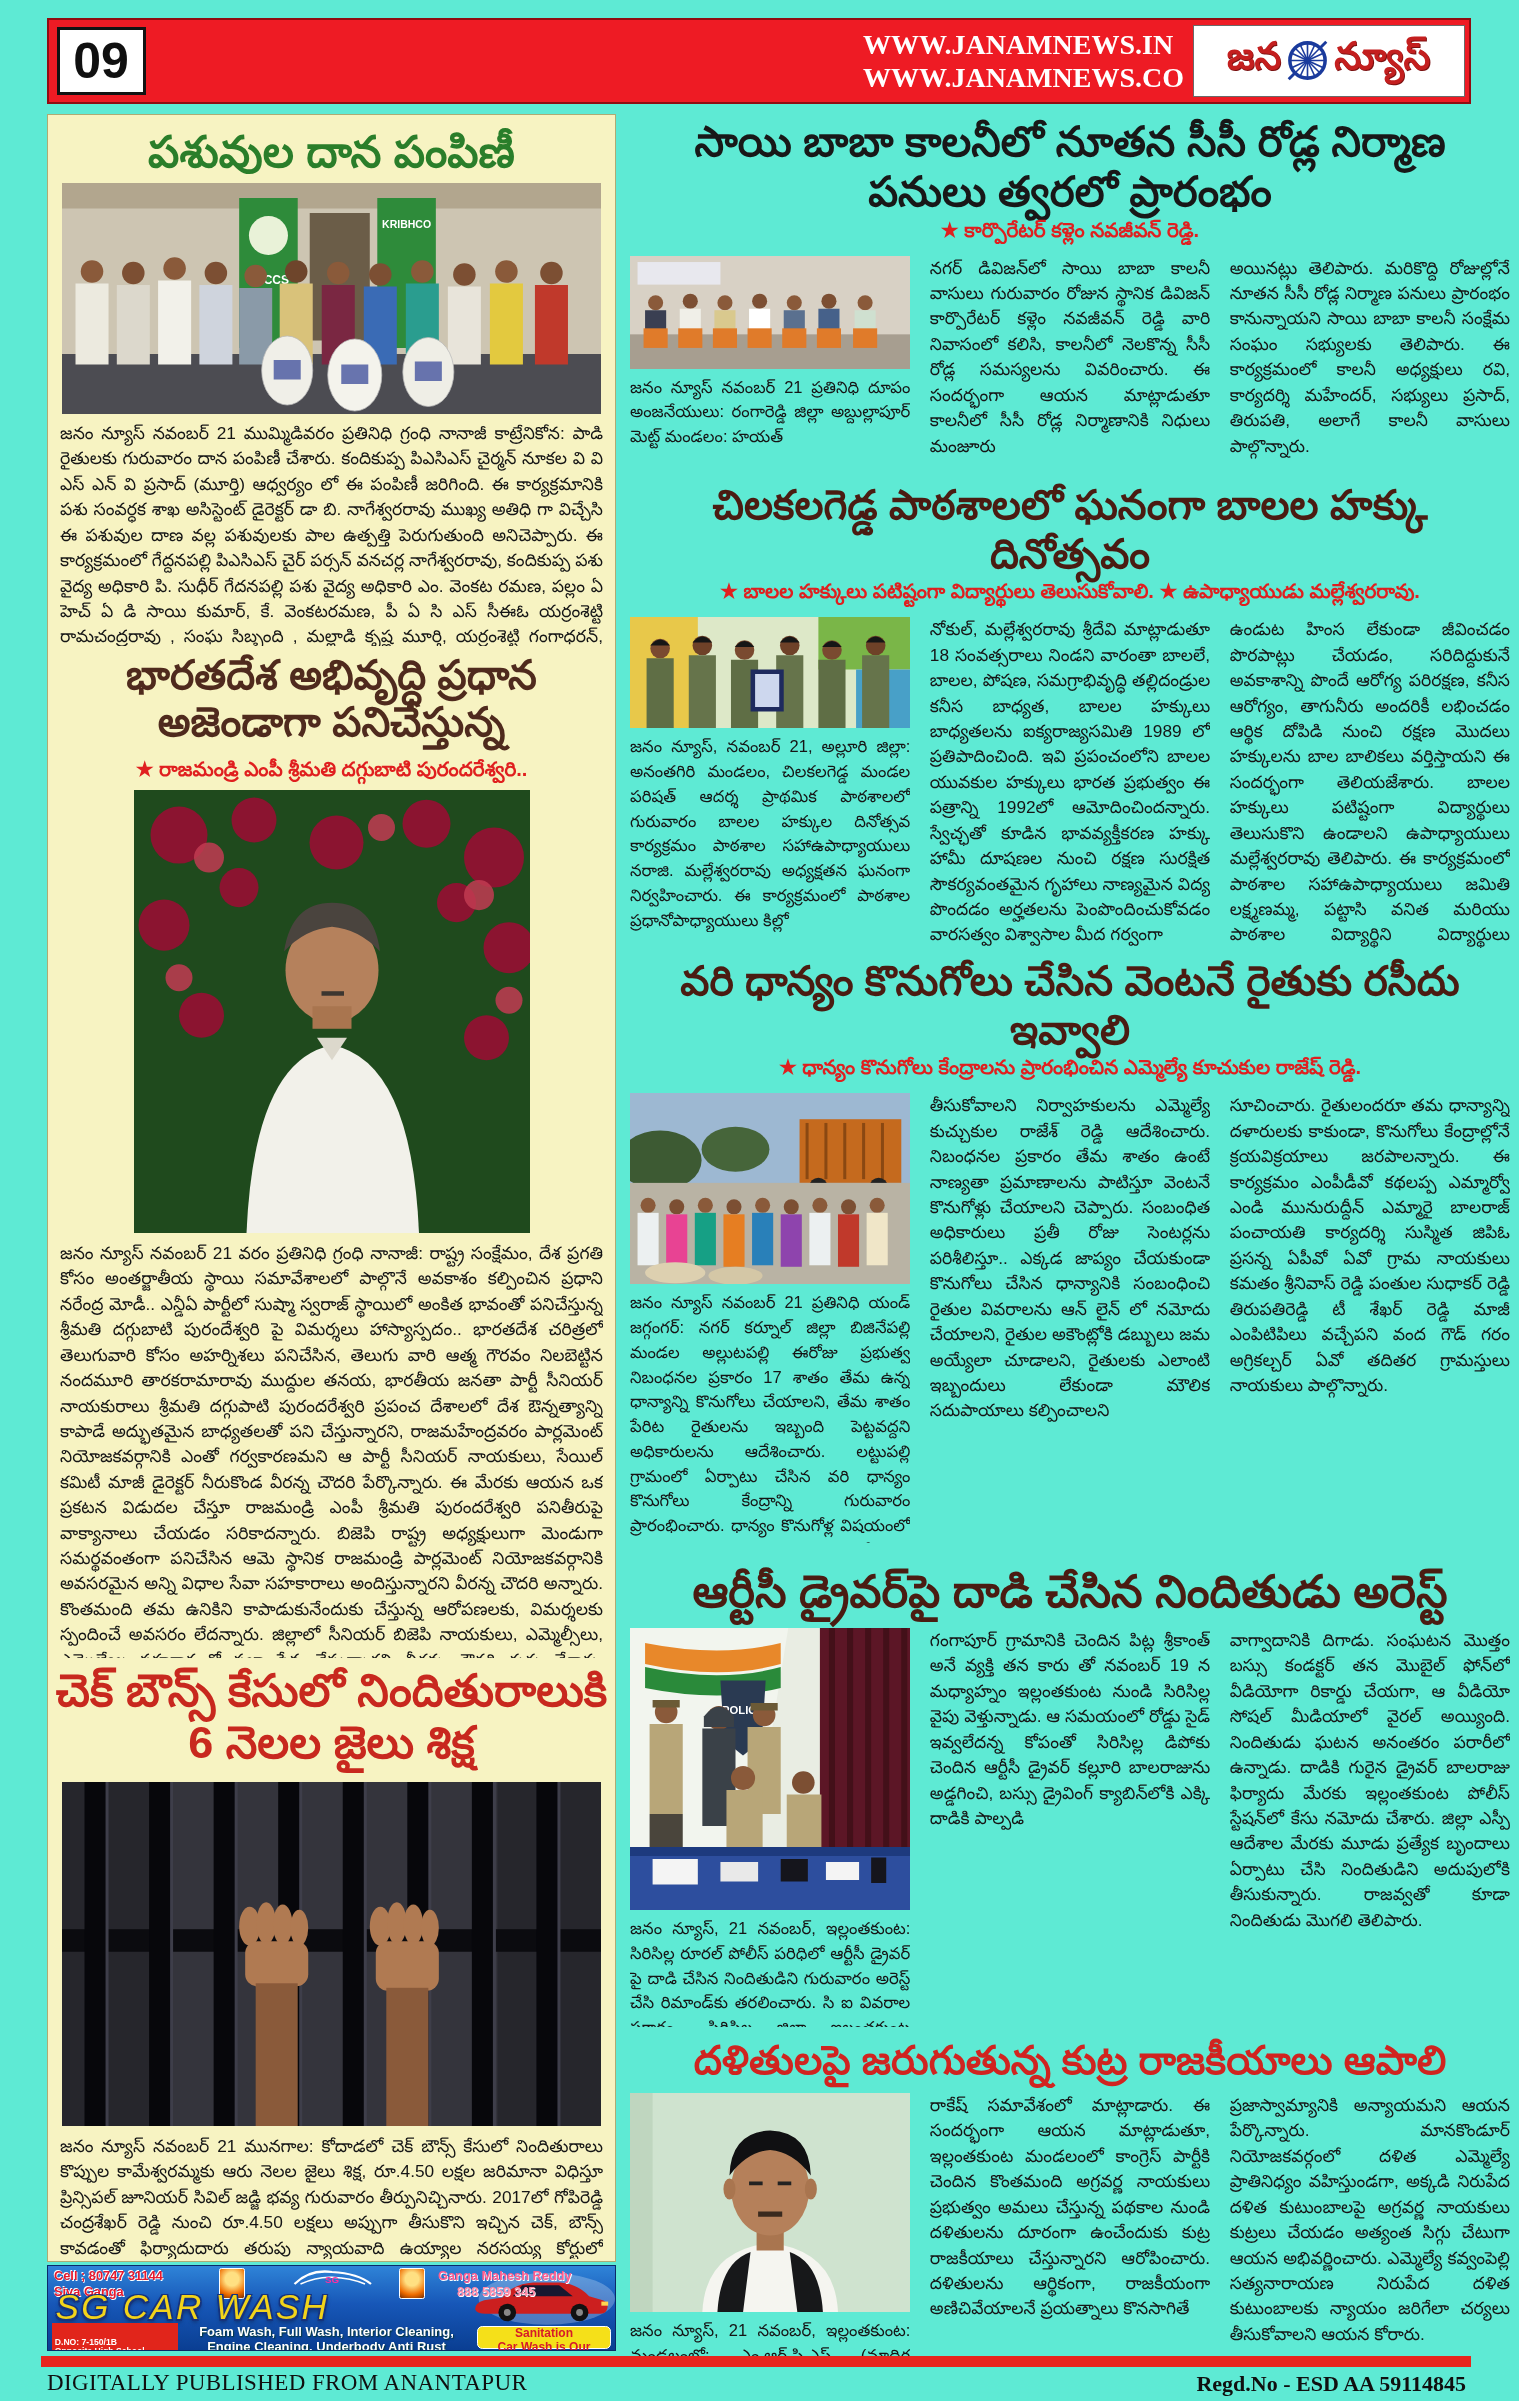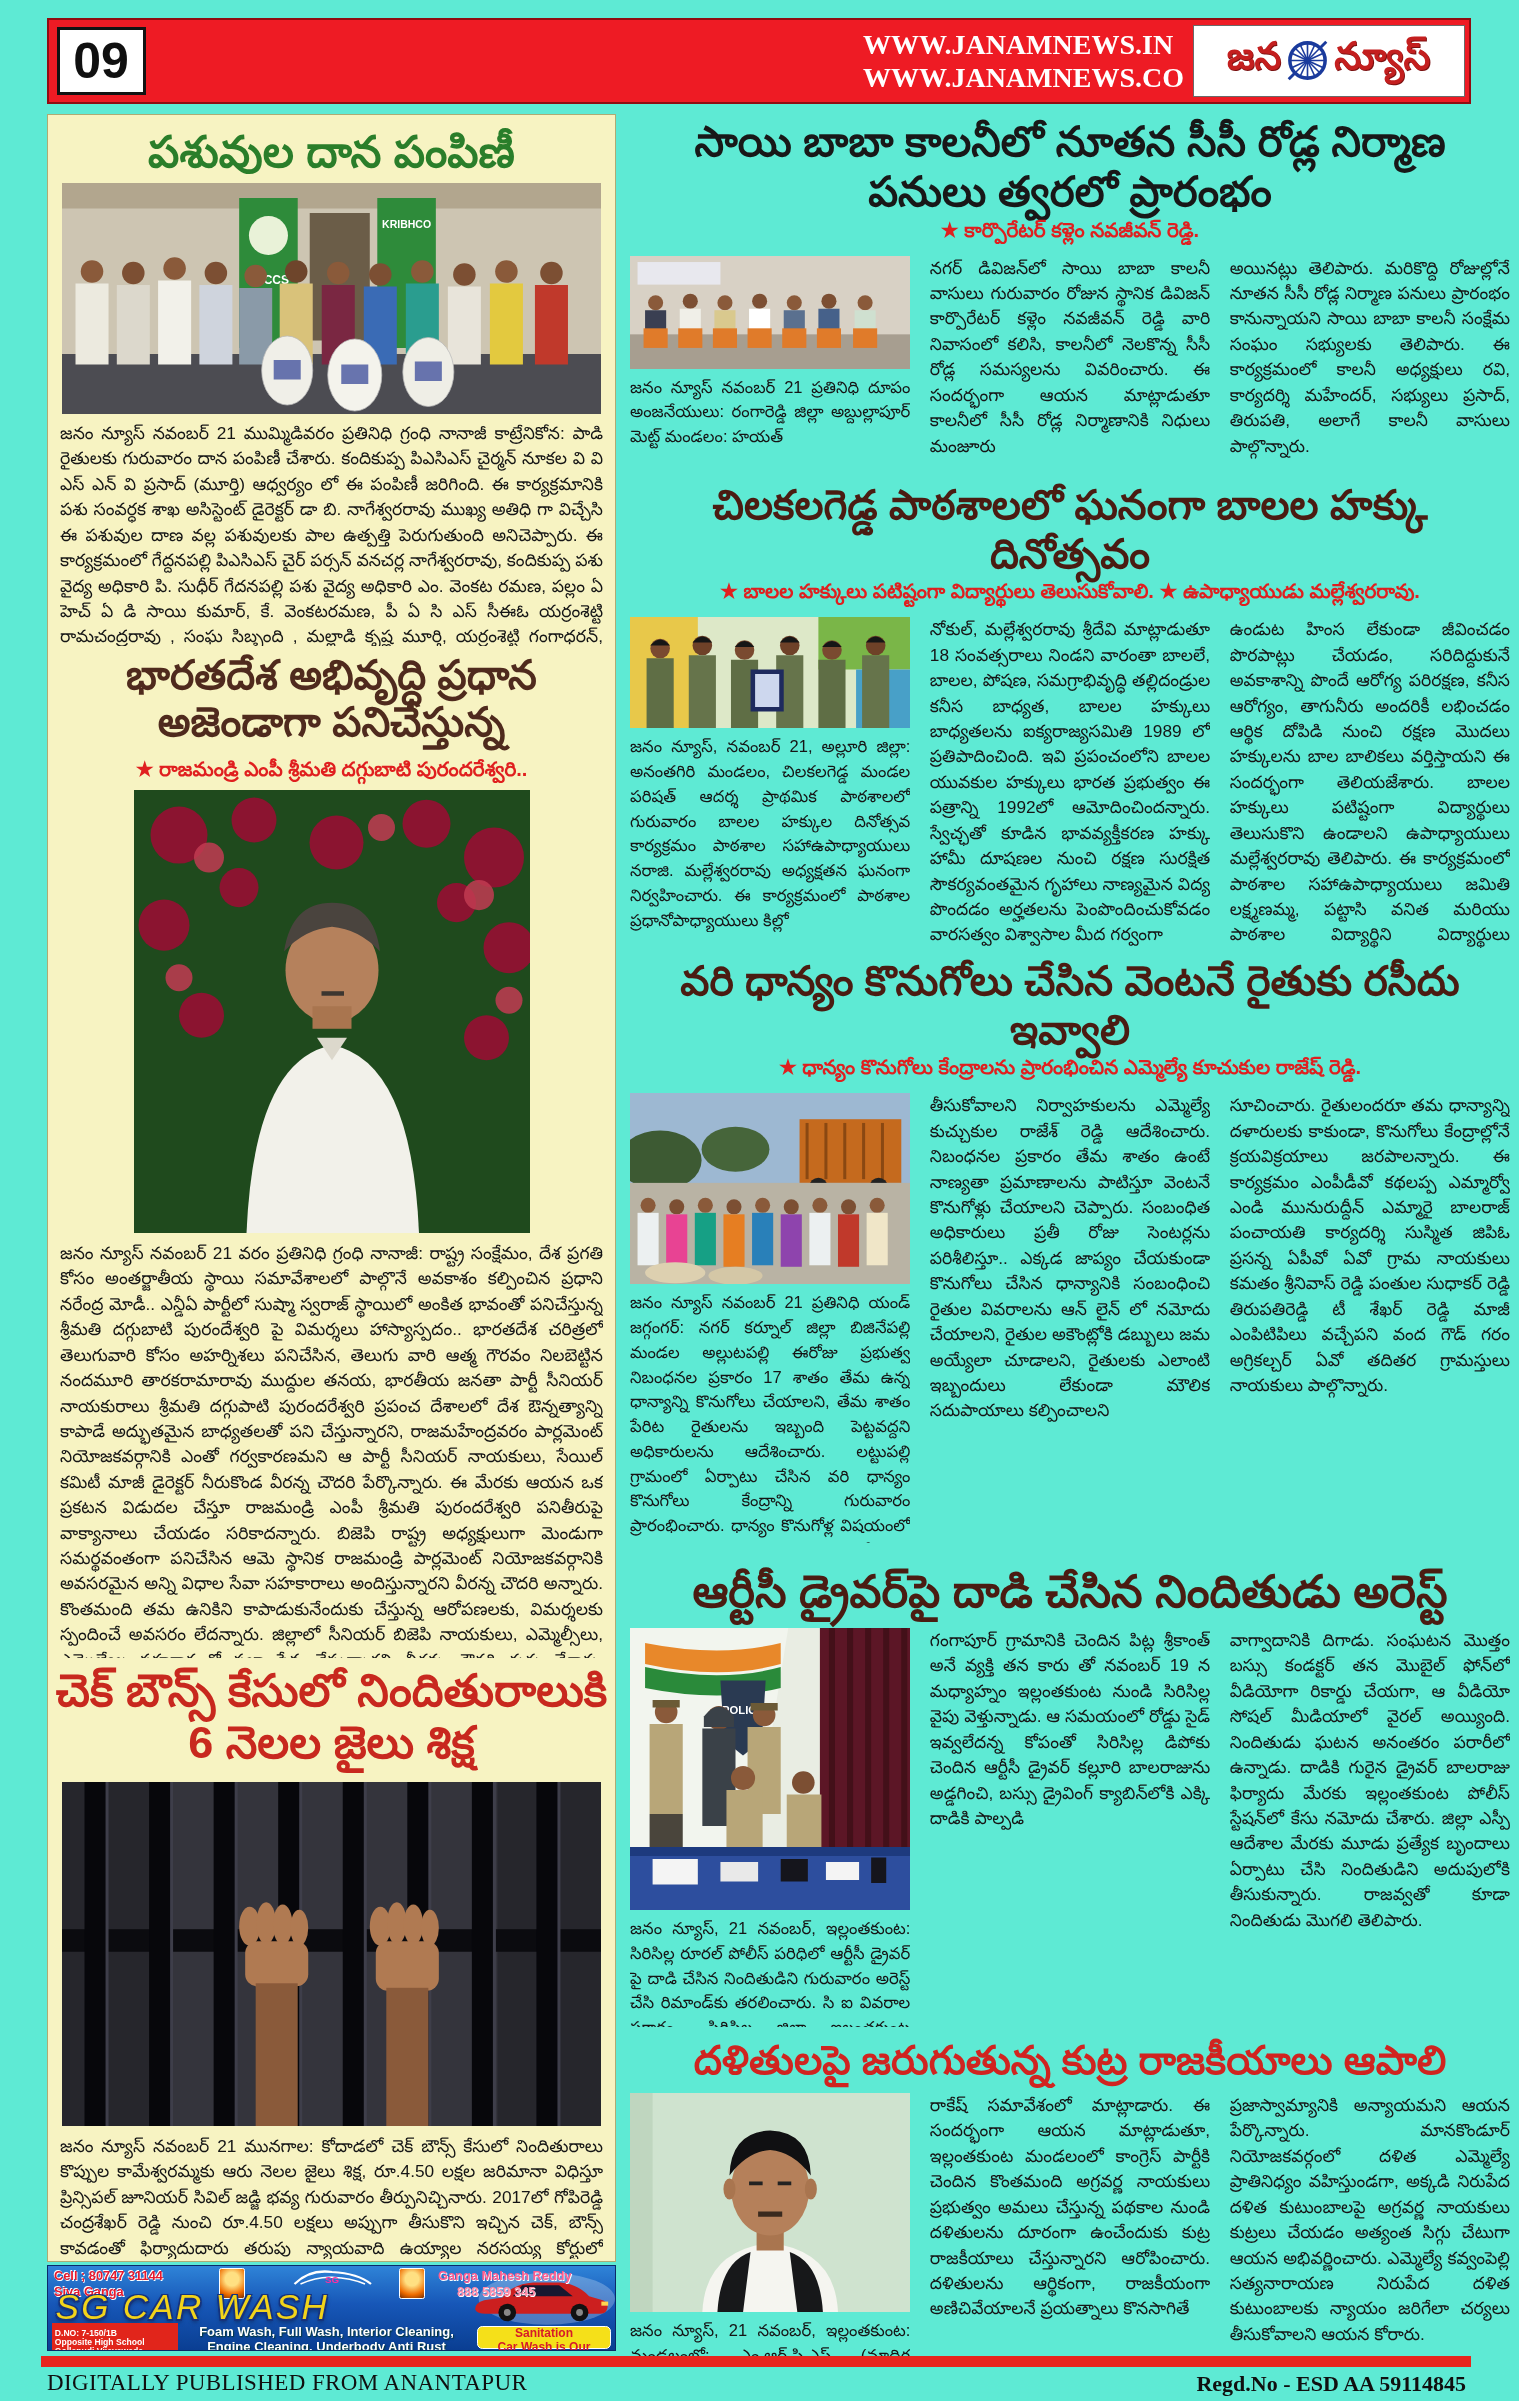--- a/index.html
+++ b/index.html
@@ -77,21 +77,21 @@
   .ad-god1{left:171px;top:1.5px}.ad-god2{left:351px;top:1.5px}
   .ad-carlogo{left:239px;top:0;width:90px;height:22.5px}
   .ad-name{left:390px;top:1.5px;color:#ff5d8f;font-weight:bold;font-size:12.8px;
            text-shadow:0.8px 0.8px 0 #fff;z-index:3}
   .ad-phone{left:409px;top:18px;color:#ff8aa8;font-weight:bold;font-size:12.8px;
             text-shadow:0.8px 0.8px 0 #fff;z-index:3}
   .ad-title{left:7.5px;top:21px;font-size:35px;font-weight:normal;font-style:italic;
             color:#f2d41a;letter-spacing:2.3px;white-space:nowrap;
             text-shadow:1.5px 1.5px 0 #16337e,-1.5px -1.5px 0 #16337e,1.5px -1.5px 0 #16337e,-1.5px 1.5px 0 #16337e,0 3px 4.5px rgba(0,0,0,.5)}
   .ad-addr{left:3.8px;top:57px;width:126px;height:27px;background:#e1251b;color:#fff;
-           font-size:8.6px;font-weight:bold;line-height:1.05;padding:6px 3px}
+           font-size:8.6px;font-weight:bold;line-height:1.05;padding:15px 3px}
   .ad-services{left:135px;top:59px;width:287px;color:#fff;font-weight:bold;
                font-size:13px;text-align:center;line-height:1.15;text-shadow:0.8px 0.8px 1.5px #032}
   .ad-sanit{left:429px;top:60px;width:134px;height:22.5px;background:#f5e019;border:1.5px solid #fff;
             border-radius:5.3px;color:#d61a2a;font-weight:bold;font-size:12px;text-align:center;line-height:1.15}
   .ad-car{left:417px;top:1.5px;width:150px;height:59px;z-index:2}
 
   
   .footer-bar{position:absolute;left:41px;top:2356px;width:1430px;height:10.5px;background:#e8251d}
   .footer-left{position:absolute;left:47px;top:2370px;font-family:"Liberation Serif",serif;
                font-size:23px;color:#101010;letter-spacing:0.4px}

